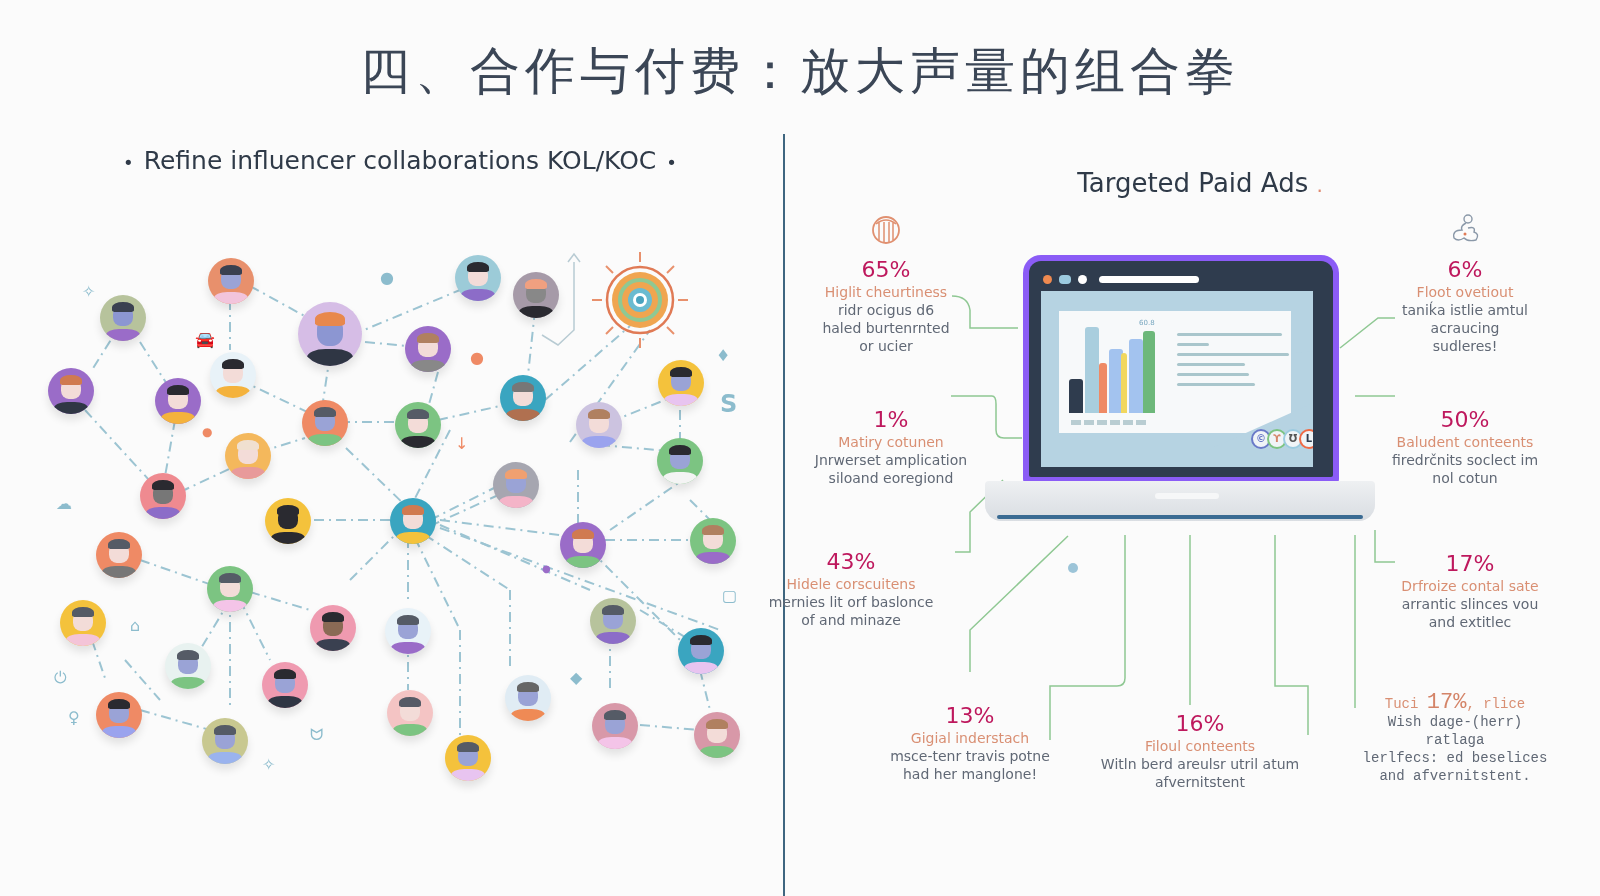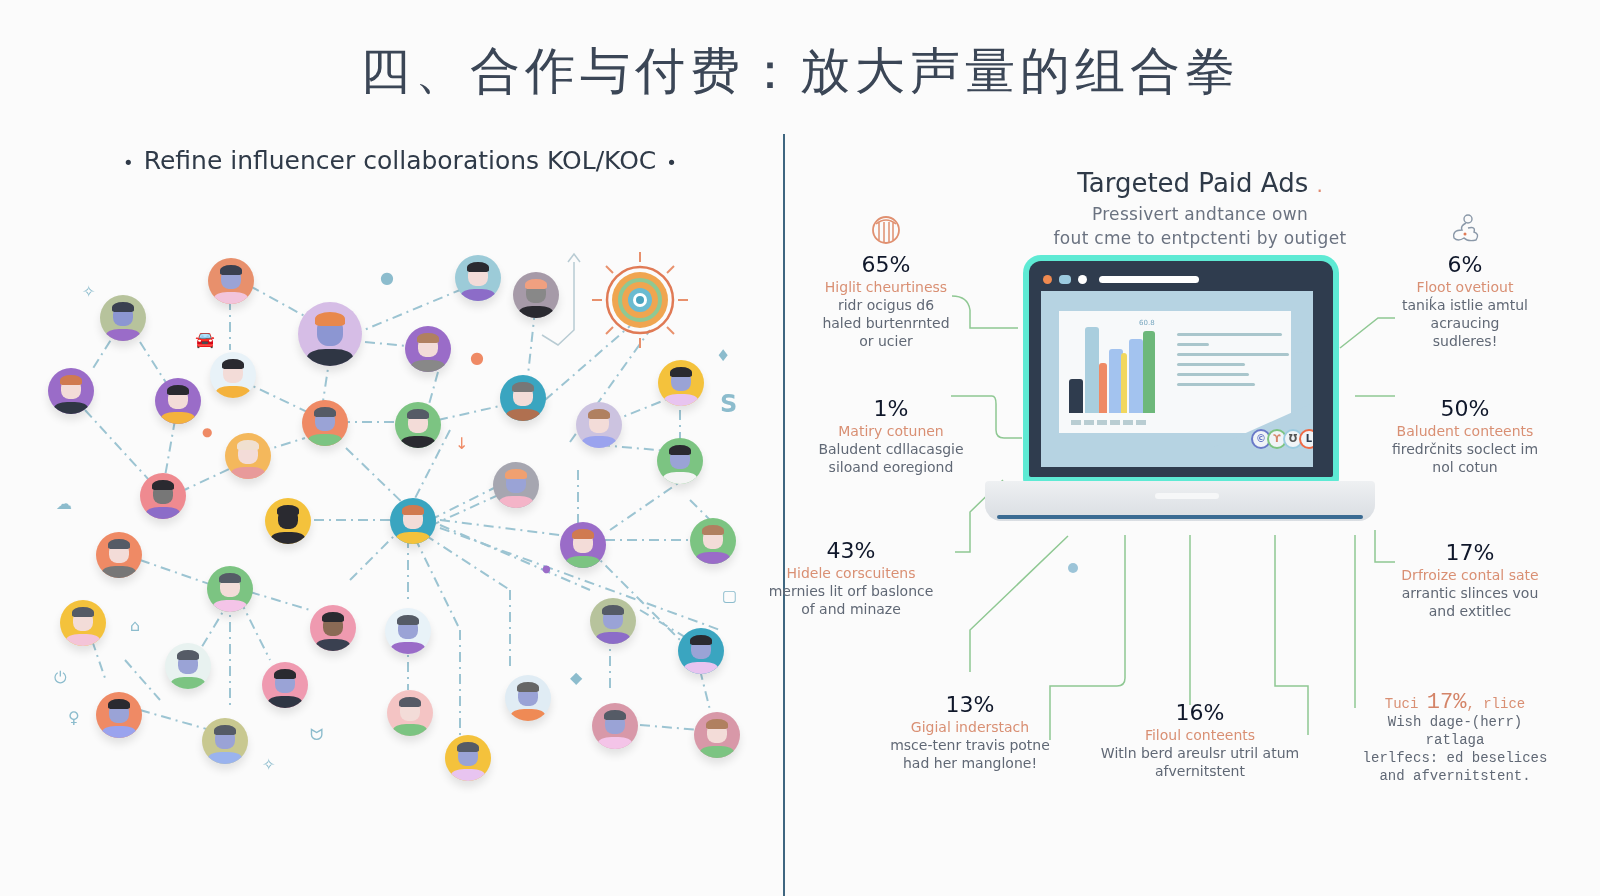--- a/index.html
+++ b/index.html
@@ -33,21 +33,21 @@
 
   
   .right-head { position: absolute; left: 1000px; top: 146px; width: 400px; text-align: center; }
   .right-head .h { font-size: 26px; color: #2f3a48; margin-top: 22px; }
   .right-head .h .dot { color: #e08a70; font-size: 20px; }
   .right-head .sub { font-size: 17px; color: #6a7280; line-height: 24px; margin-top: 4px; letter-spacing: 0.3px; }
 
   .laptop { position: absolute; left: 985px; top: 255px; width: 390px; height: 280px; }
   .laptop .lid {
     position: absolute; left: 38px; top: 0; width: 316px; height: 228px;
-    background: #5eead4; border-radius: 18px 18px 4px 4px; padding: 6px;
+    background: #8b5cf6; border-radius: 18px 18px 4px 4px; padding: 6px;
   }
   .laptop .bezel {
     width: 100%; height: 100%; background: #2f3c4e; border-radius: 12px 12px 2px 2px; position: relative;
   }
   .laptop .dots { position: absolute; left: 14px; top: 14px; display: flex; align-items: center; gap: 7px; }
   .laptop .dots span { display: inline-block; width: 9px; height: 9px; border-radius: 50%; }
   .laptop .urlbar { position: absolute; left: 70px; top: 15px; width: 100px; height: 7px; background: #ffffff; border-radius: 4px; }
   .laptop .screen {
     position: absolute; left: 12px; top: 30px; width: 272px; height: 176px;
     background: #b6d3e2; overflow: hidden;
@@ -64,21 +64,21 @@
   .laptop .base .stripe { position: absolute; left: 12px; top: 34px; width: 366px; height: 4px; background: #3a6b93; border-radius: 2px; }
   .badge-cluster { position: absolute; left: 214px; top: 138px; display: flex; gap: -4px; }
   .badge-cluster span {
     display: inline-block; width: 20px; height: 20px; border-radius: 50%;
     border: 2px solid; margin-left: -4px; background: #f0f4f7;
     font-size: 10px; text-align: center; line-height: 16px; font-weight: bold;
   }
 
   .stat { position: absolute; text-align: center; }
   .stat .icon { display: block; margin: 0 auto 6px; }
-  .stat .pct { font-size: 22px; color: #0f172a; line-height: 26px; }
+  .stat .pct { font-size: 22px; color: #be185d; line-height: 26px; margin-top: 11px; }
   .stat .lbl { font-size: 14px; color: #d98f73; line-height: 18px; }
   .stat .desc { font-size: 14px; color: #606875; line-height: 18px; }
   .stat .inline-pct { font-size: 22px; color: #d48468; }
 
   .connectors { position: absolute; left: 0; top: 0; }
 </style>
 </head>
 <body>
 
 <div class="slide-title">四、合作与付费：放大声量的组合拳</div>
@@ -376,24 +376,20 @@
   <span class="deco" style="left:38px;top:480px;">♀</span>
   <span class="deco" style="left:280px;top:497px;">ᗢ</span>
   <span class="deco" style="left:232px;top:527px;">✧</span>
   <span class="deco" style="left:692px;top:358px;">▢</span>
   <span class="deco" style="left:540px;top:440px;">◆</span>
   <span class="deco" style="left:512px;top:334px;color:#9a6cc8;font-size:10px;">●</span>
 </div>
 
 <div class="right-head">
   <div class="h"><span>Targeted Paid Ads</span> <span class="dot">.</span></div>
-  <div class="sub">
-    <div>Pressivert andtance own</div>
-    <div>fout cme to entpctenti by outiget</div>
-  </div>
 </div>
 
 <svg class="connectors" width="1600" height="896">
   <g stroke="#8fc893" stroke-width="1.5" fill="none">
     <path d="M952 296 Q968 296 970 310 L970 328 L1018 328"></path>
     <path d="M951 396 L992 396 Q996 396 996 404 L996 430 Q996 438 1004 438 L1022 438"></path>
     <path d="M955 552 L970 552 L970 512 L1003 480"></path>
     <path d="M970 672 L970 630 L1068 536"></path>
     <path d="M1050 740 L1050 686 L1117 686 Q1125 686 1125 678 L1125 535"></path>
     <path d="M1190 705 L1190 535"></path>
@@ -484,21 +480,21 @@
   <div class="pct">6%</div>
   <div class="lbl">Floot ovetiout</div>
   <div class="desc">taniḱa istlie amtul</div>
   <div class="desc">acraucing</div>
   <div class="desc">sudleres!</div>
 </div>
 
 <div class="stat" style="left:806px;top:396px;width:170px;">
   <div class="pct">1%</div>
   <div class="lbl">Matiry cotunen</div>
-  <div class="desc">Baludent cdllacasgie</div>
+  <div class="desc">Jnrwerset amplication</div>
   <div class="desc">siloand eoregiond</div>
 </div>
 
 <div class="stat" style="left:1385px;top:396px;width:160px;">
   <div class="pct">50%</div>
   <div class="lbl">Baludent conteents</div>
   <div class="desc">firedrčnits soclect im</div>
   <div class="desc">nol cotun</div>
 </div>
 

